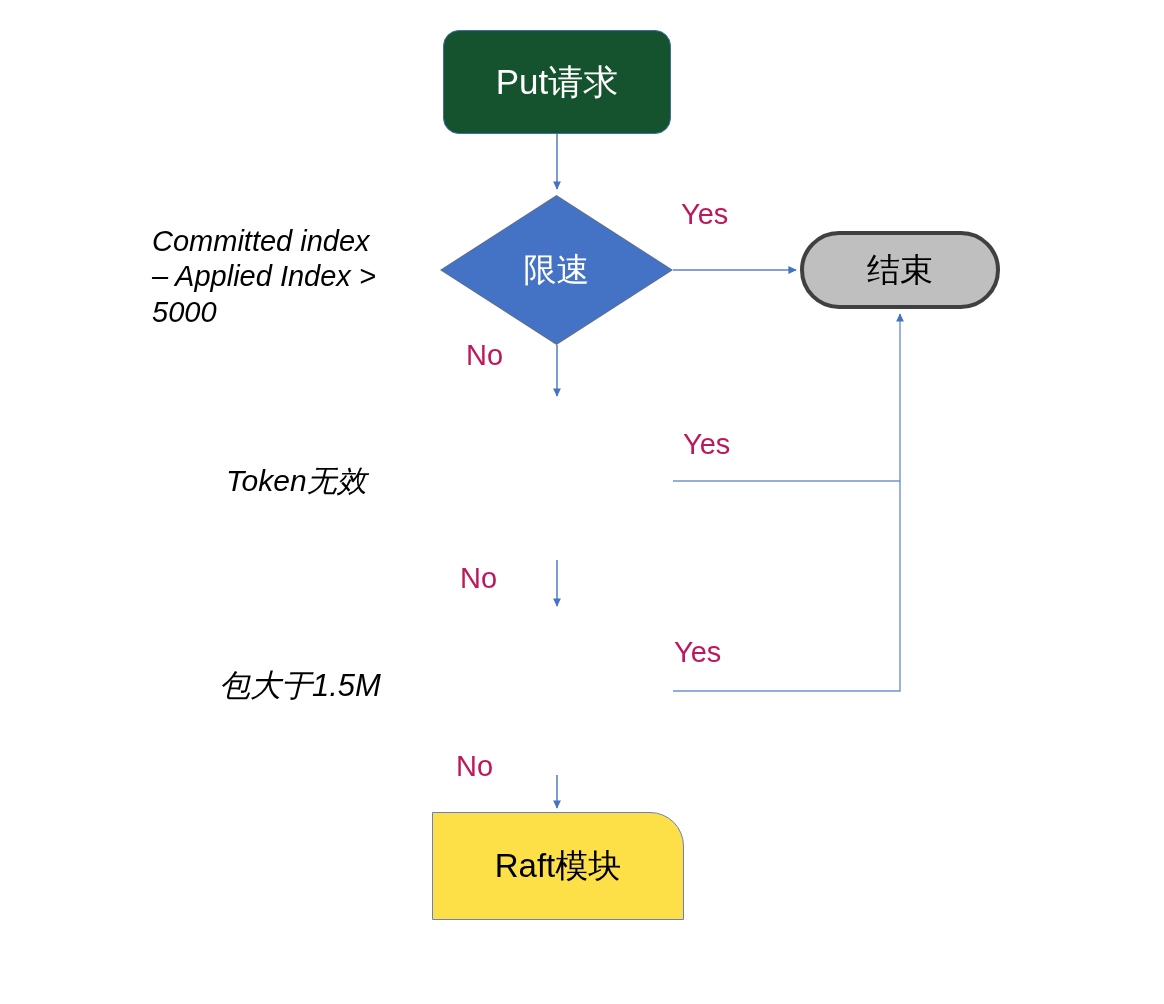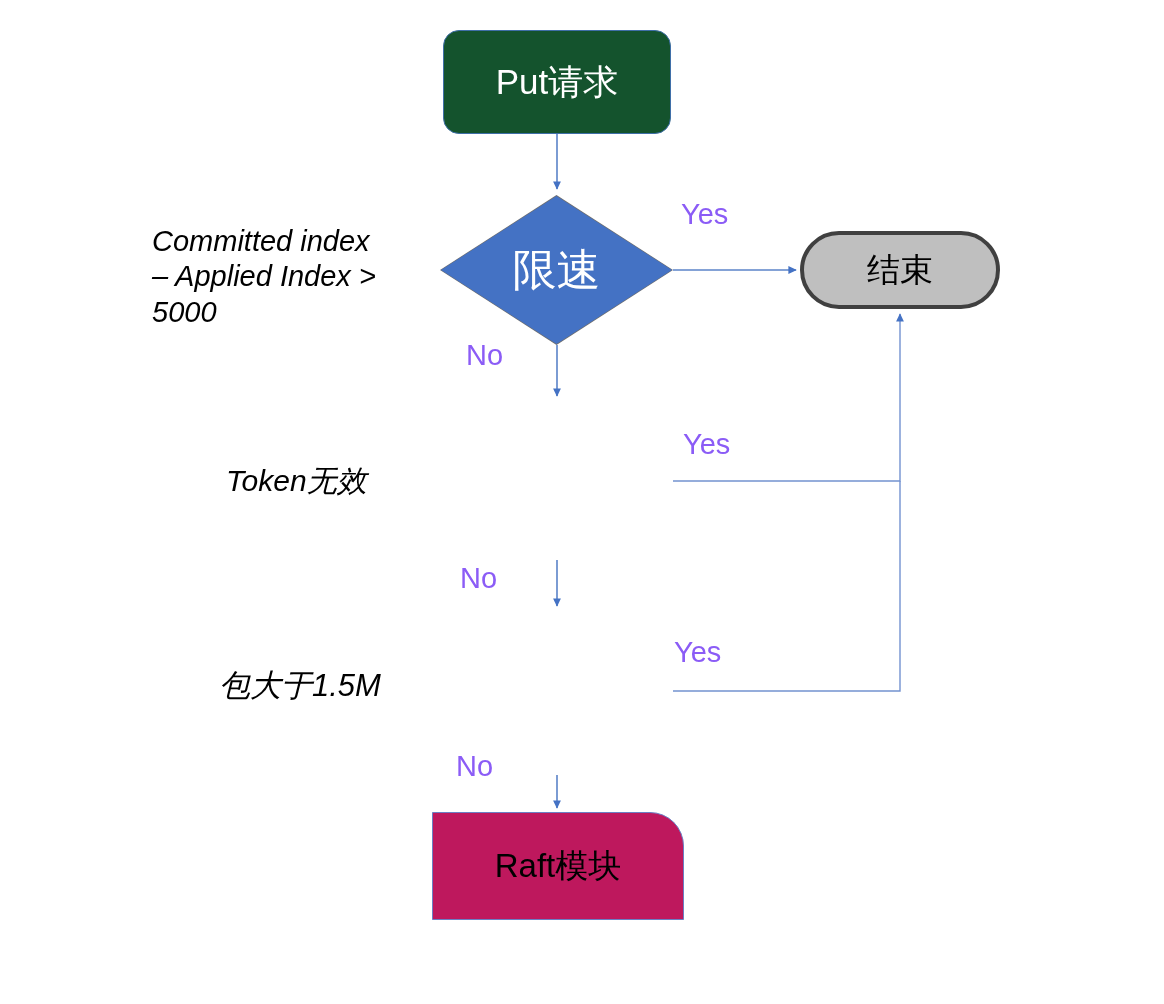--- a/index.html
+++ b/index.html
@@ -75,21 +75,21 @@
   
   .free-text {
     position: absolute;
     color: #000000;
     white-space: pre-line;
     line-height: 1.22;
     font-style: italic;
   }
   .edge-label {
     position: absolute;
-    color: #8b5cf6;
+    color: #be185d;
     white-space: nowrap;
   }
 </style>
 </head>
 <body>
 
 <div id="canvas">
 
   <svg id="wires" viewBox="0 0 1164 1004" xmlns="http://www.w3.org/2000/svg">
     <defs>
@@ -131,34 +131,34 @@
   </svg>
 
   <div class="node shape-roundrect" style="left:443px; top:30px; width:228px; height:104px;
               background:#14532d; color:#ffffff; font-size:35px;">
     <span class="node-label">Put请求</span>
   </div>
 
   <div style="position:absolute; left:440px; top:195px; width:233px; height:150px;">
     <div class="diamond-edge" style="left:0; top:0; width:233px; height:150px;"></div>
     <div class="node shape-diamond" style="left:1px; top:1px; width:231px; height:148px;
-                background:#4472C4; color:#ffffff; font-size:44px;justify-content:center;">
+                background:#4472C4; color:#ffffff; font-size:33px;justify-content:center;">
       <span class="node-label">限速</span>
     </div>
   </div>
 
   <div class="node shape-pill" style="left:800px; top:231px; width:200px; height:78px;
               background:#BFBFBF; color:#000000; font-size:33px;">
     <span class="node-label">结束</span>
   </div>
 
 
 
   <div class="node shape-corner" style="left:432px; top:812px; width:252px; height:108px;
-              background:#be185d; color:#000000; font-size:33px;">
+              background:#fde047; color:#000000; font-size:33px;">
     <span class="node-label">Raft模块</span>
   </div>
 
   <div class="free-text" style="left:152px; top:224px; width:290px; font-size:29px;">Committed index
  – Applied Index &gt;
 5000</div>
 
   <div class="free-text" style="left:226px; top:463px; width:230px; font-size:30px;">Token无效</div>
 
   <div class="free-text" style="left:219px; top:667px; width:240px; font-size:31px;">包大于1.5M</div>

